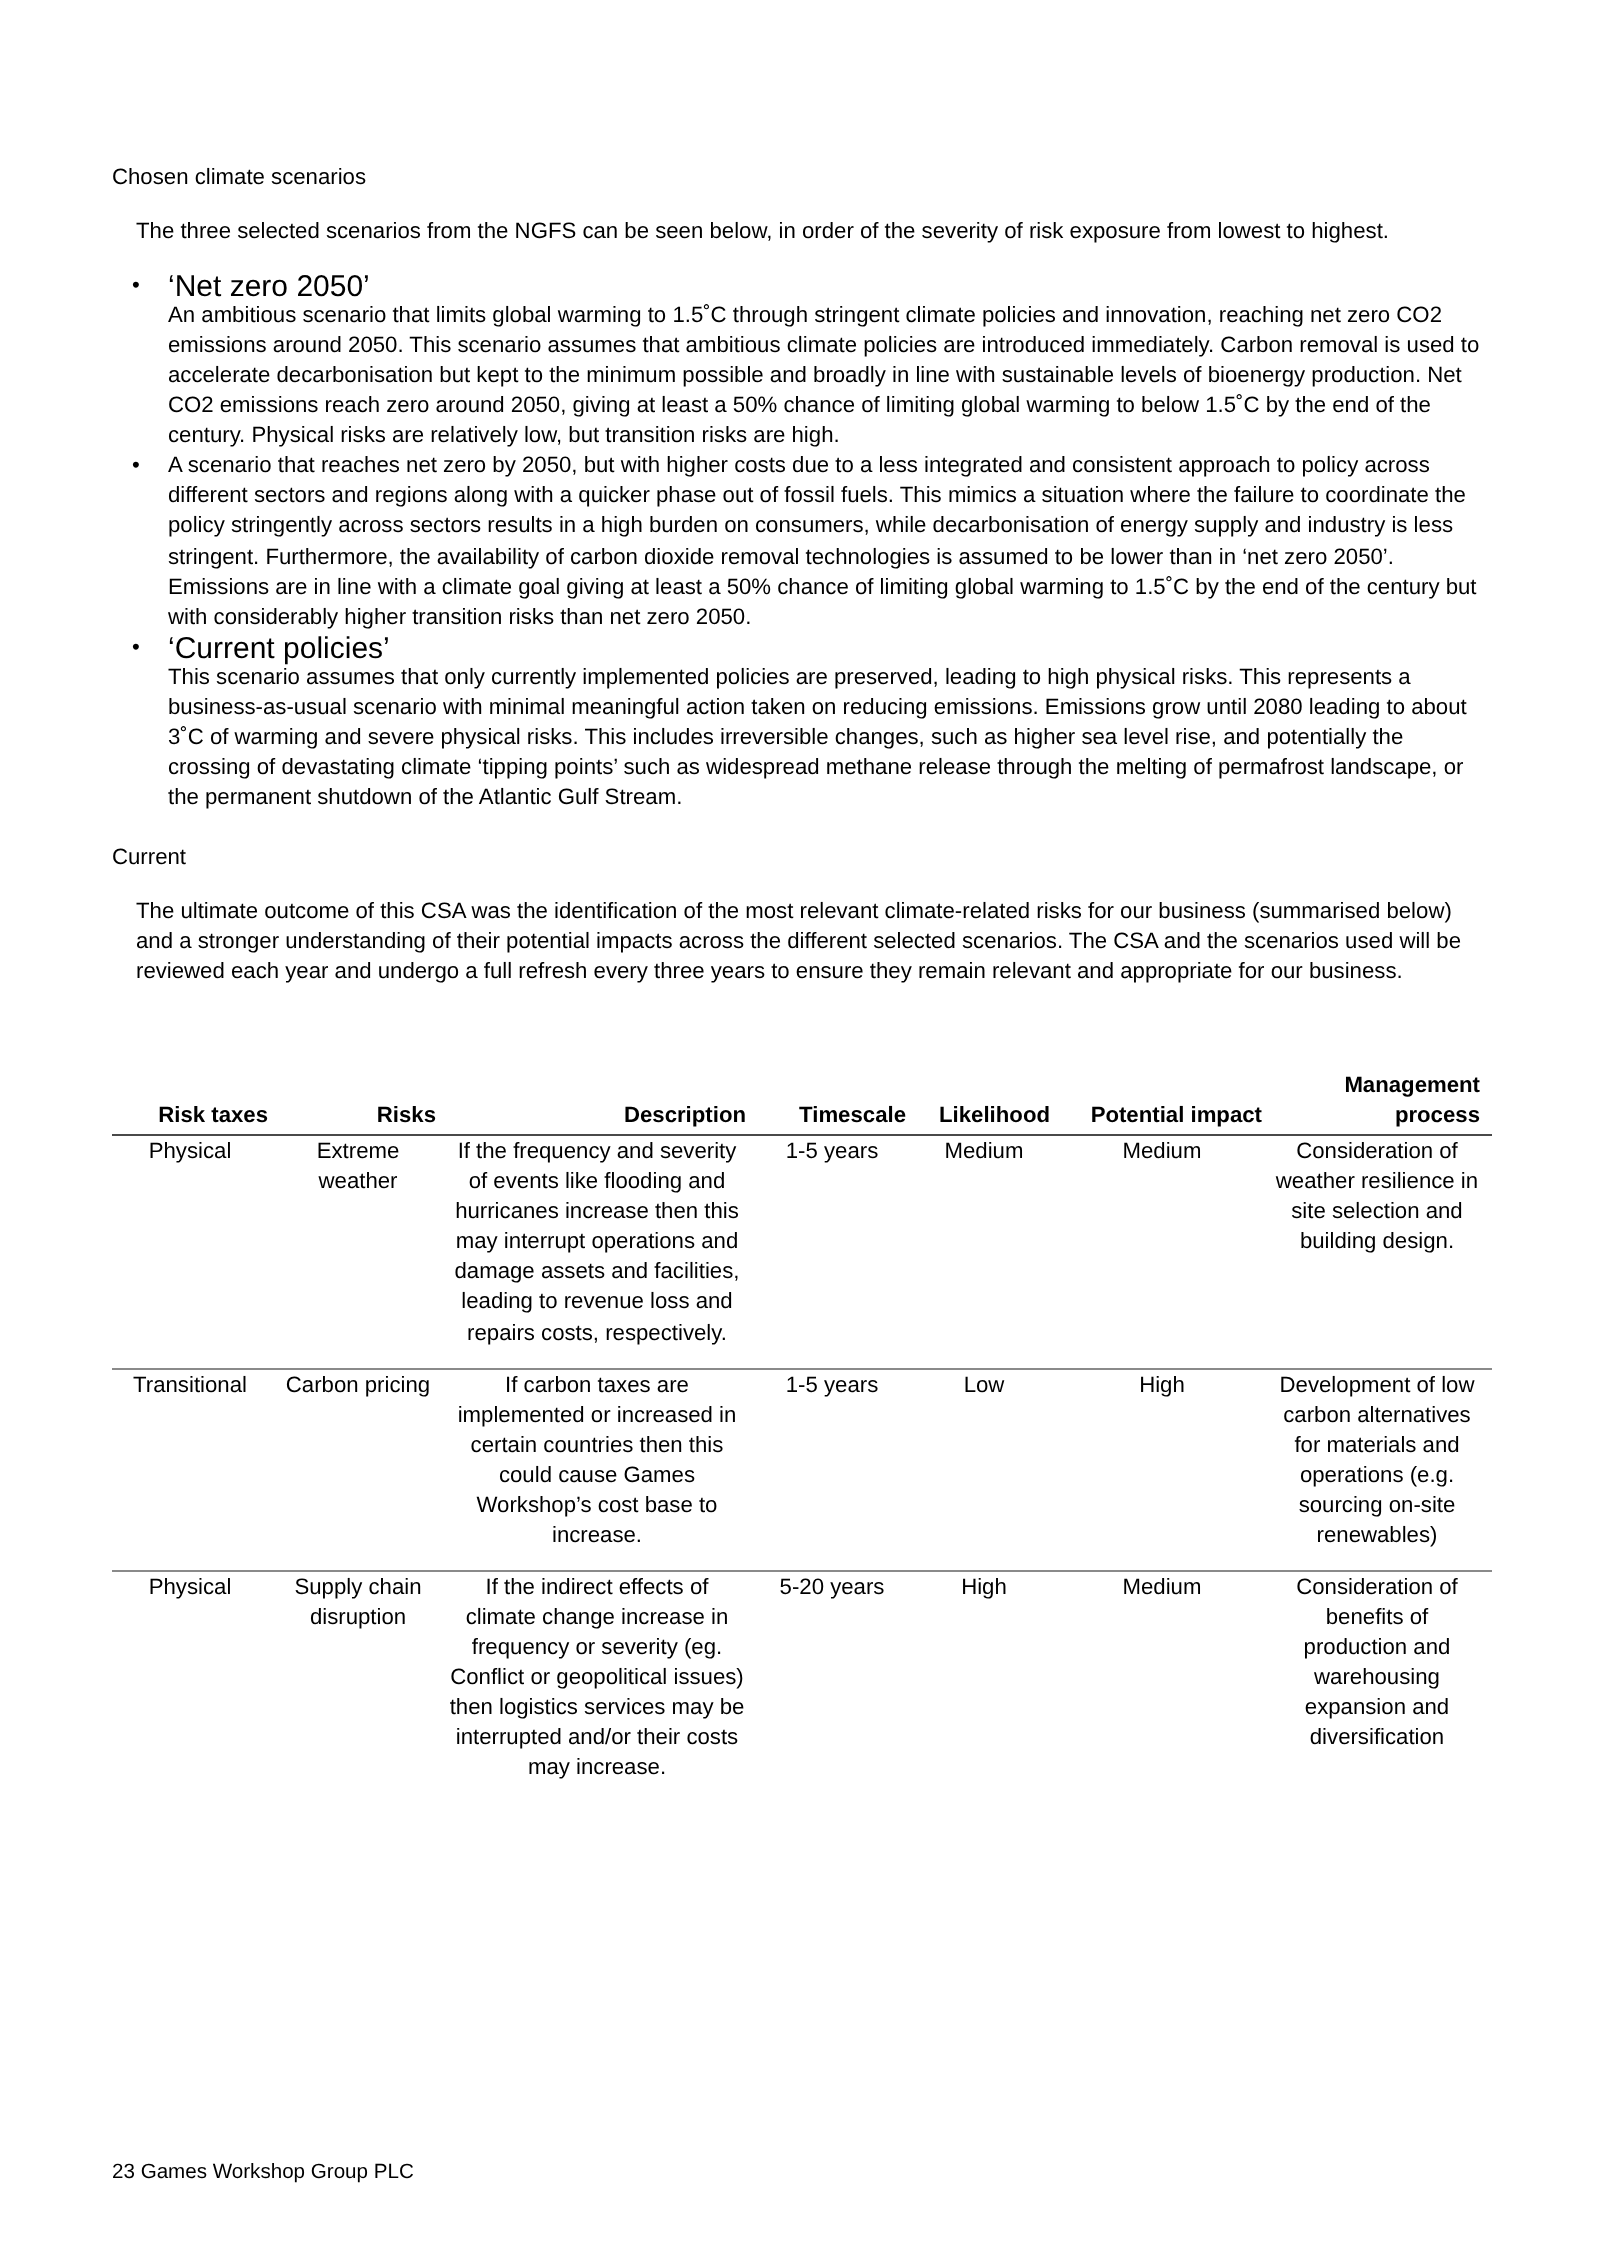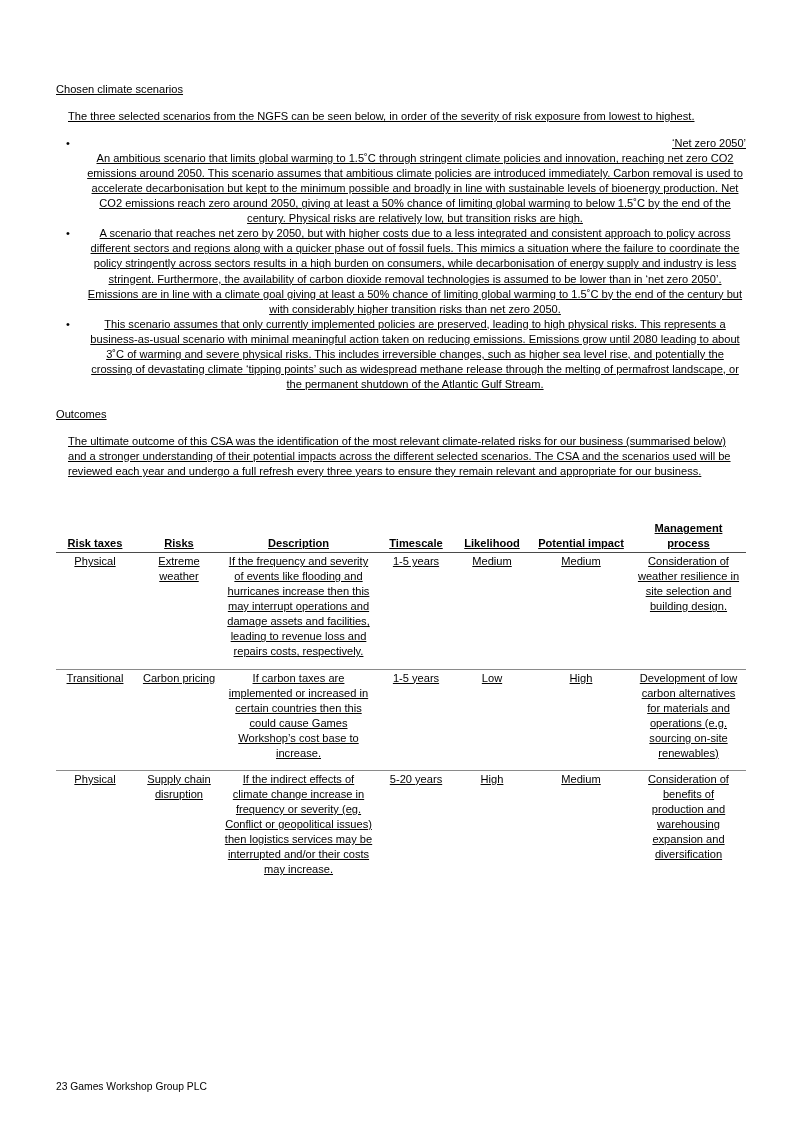--- a/index.html
+++ b/index.html
@@ -18,21 +18,20 @@
     height: 1131px;
     background: #ffffff;
     overflow: hidden;
     box-sizing: border-box;
   }
   .content {
     position: absolute;
     left: 56px;
     top: 82px;
     width: 690px;
-    text-decoration: underline;
   }
   .para {
     font-size: 11.1px;
     line-height: 15.05px;
     margin: 12px;
     text-align: left;
   }
   .heading {
     font-size: 11.1px;
     line-height: 15.05px;
@@ -53,45 +52,43 @@
     margin: 0;
   }
   .bullet-marker {
     position: absolute;
     left: 10px;
     top: 0;
     font-size: 11.1px;
     line-height: 15.05px;
   }
   .bullet-title {
-    font-size: 11px;
-    line-height: 15.05px;
-    margin: 0;
-    text-align: right;
+    font-size: 15px;
+    line-height: 15.05px;
+    margin: 0;
   }
   .bullet-body {
     font-size: 11.1px;
     line-height: 15.05px;
     margin: 0;
-    text-align: center;
   }
 
   
   .risk-table-wrap {
     margin-top: 0;
   }
   table.risk-table {
     border-collapse: collapse;
     width: 690px;
     table-layout: fixed;
     font-size: 11.1px;
     line-height: 15.05px;
   }
   table.risk-table th {
-    text-align: center;
+    text-align: right;
     font-weight: bold;
     vertical-align: bottom;
     padding: 0 6px 1px 0;
     border-bottom: 1.1px solid #4a4a4a;
   }
   table.risk-table td {
     text-align: center;
     font-weight: normal;
     vertical-align: top;
     padding: 1px 6px 9px 0;
@@ -136,28 +133,29 @@
         <div class="bullet-body">An ambitious scenario that limits global warming to 1.5˚C through stringent climate policies and innovation, reaching net zero CO2 emissions around 2050. This scenario assumes that ambitious climate policies are introduced immediately. Carbon removal is used to accelerate decarbonisation but kept to the minimum possible and broadly in line with sustainable levels of bioenergy production. Net CO2 emissions reach zero around 2050, giving at least a 50% chance of limiting global warming to below 1.5˚C by the end of the century. Physical risks are relatively low, but transition risks are high.</div>
       </li>
 
       <li class="bullet-item">
         <span class="bullet-marker">•</span>
         <div class="bullet-body">A scenario that reaches net zero by 2050, but with higher costs due to a less integrated and consistent approach to policy across different sectors and regions along with a quicker phase out of fossil fuels. This mimics a situation where the failure to coordinate the policy stringently across sectors results in a high burden on consumers, while decarbonisation of energy supply and industry is less stringent. Furthermore, the availability of carbon dioxide removal technologies is assumed to be lower than in ‘net zero 2050’. Emissions are in line with a climate goal giving at least a 50% chance of limiting global warming to 1.5˚C by the end of the century but with considerably higher transition risks than net zero 2050.</div>
       </li>
 
       <li class="bullet-item">
         <span class="bullet-marker">•</span>
+        <div class="bullet-title">‘Current policies’</div>
         <div class="bullet-body">This scenario assumes that only currently implemented policies are preserved, leading to high physical risks. This represents a business-as-usual scenario with minimal meaningful action taken on reducing emissions. Emissions grow until 2080 leading to about 3˚C of warming and severe physical risks. This includes irreversible changes, such as higher sea level rise, and potentially the crossing of devastating climate ‘tipping points’ such as widespread methane release through the melting of permafrost landscape, or the permanent shutdown of the Atlantic Gulf Stream.</div>
       </li>
 
     </ul>
 
     <div class="spacer-sm"></div>
 
-    <div class="heading">Outcomes</div>
+    <div class="heading">Current</div>
 
     <div class="para">The ultimate outcome of this CSA was the identification of the most relevant climate-related risks for our business (summarised below) and a stronger understanding of their potential impacts across the different selected scenarios. The CSA and the scenarios used will be reviewed each year and undergo a full refresh every three years to ensure they remain relevant and appropriate for our business.</div>
 
     <div class="spacer-md"></div>
 
 
     <div class="spacer-sm"></div>
 
     <div class="risk-table-wrap">
       <table class="risk-table">

